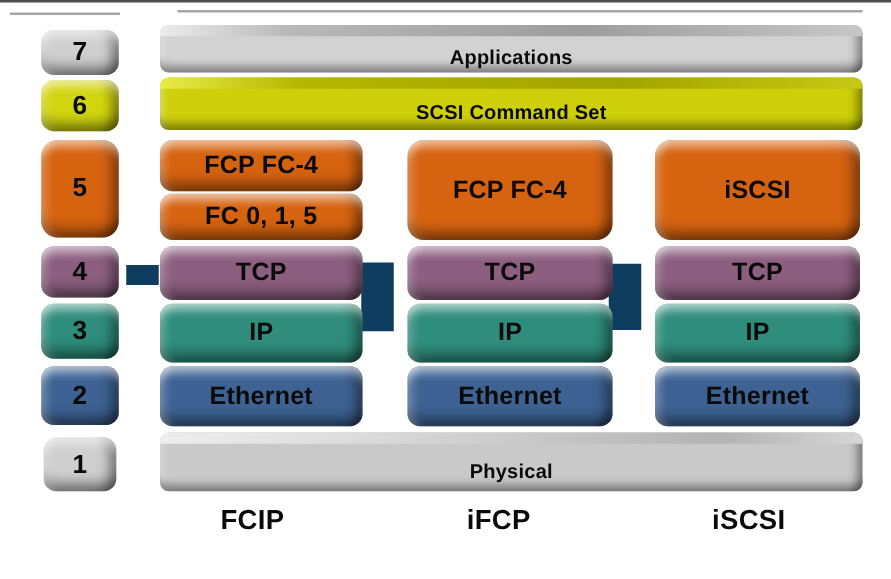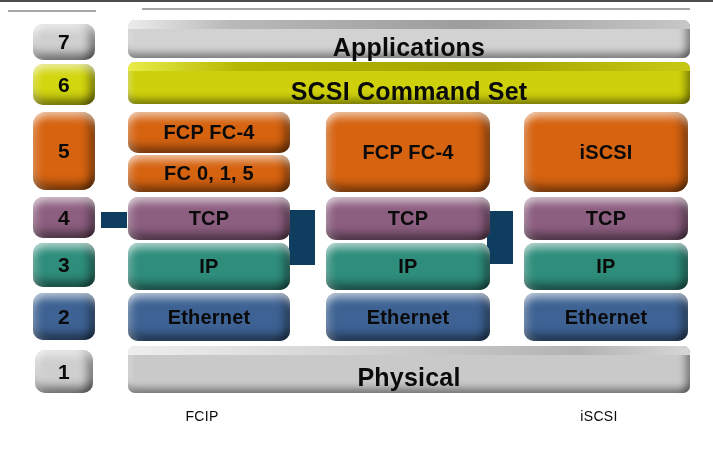--- a/index.html
+++ b/index.html
@@ -28,42 +28,42 @@
   .gray  {background:#cfcfcf;}
   .yellow{background:#d2d60e;}
   .orange{background:#d66310;}
   .purple{background:#8c5e7f;}
   .teal  {background:#2e8d7b;}
   .blue  {background:#3d6293;}
 
   
   .bar{
     position:absolute;z-index:2;display:flex;align-items:center;justify-content:center;
-    font-weight:700;font-size:25px;letter-spacing:.2px;border-radius:7px;
+    font-weight:700;font-size:16px;letter-spacing:.2px;border-radius:7px;
     box-shadow:
       inset -9px 0 7px -4px rgba(0,0,0,.35),
       inset 0 -9px 7px -4px rgba(0,0,0,.38),
       inset 6px 0 6px -4px rgba(255,255,255,.45);
     padding-top:16px;box-sizing:border-box;
   }
   .bar::before{
     content:"";position:absolute;left:0;top:0;right:0;height:9px;
     border-radius:7px 7px 0 0;
   }
   .bar-apps{background:#d2d2d2;}
   .bar-apps::before{background:linear-gradient(90deg,#ececec 0%,#b9b9b9 18%,#9d9d9d 60%,#c7c7c7 100%);}
   .bar-scsi{background:#cdd00a;}
   .bar-scsi::before{background:linear-gradient(90deg,#e9ec49 0%,#b4b700 20%,#a2a400 65%,#c6c913 100%);}
   .bar-phys{background:#c9c9c9;}
   .bar-phys::before{background:linear-gradient(90deg,#eeeeee 0%,#dadada 30%,#b3b3b3 80%,#d6d6d6 100%);}
 
   .conn{position:absolute;z-index:1;background:#0e3d60;}
 
   .col-label{
-    position:absolute;z-index:2;font-weight:400;font-size:14px;letter-spacing:.3px;
+    position:absolute;z-index:2;font-weight:700;font-size:22px;letter-spacing:.3px;
     text-align:center;display:flex;align-items:center;justify-content:center;
   }
 </style>
 </head>
 <body>
 
 <div class="stage">
 
   <div class="rule rule-a"></div>
   <div class="rule rule-b"></div>
@@ -95,15 +95,16 @@
   <div class="b purple" style="left:326px;top:197px;width:164px;height:43px">TCP</div>
   <div class="b teal" style="left:326px;top:243px;width:164px;height:47px">IP</div>
   <div class="b blue" style="left:326px;top:293px;width:164px;height:48px">Ethernet</div>
 
   <div class="b orange tall" style="left:524px;top:112px;width:164px;height:80px">iSCSI</div>
   <div class="b purple" style="left:524px;top:197px;width:164px;height:43px">TCP</div>
   <div class="b teal" style="left:524px;top:243px;width:164px;height:47px">IP</div>
   <div class="b blue" style="left:524px;top:293px;width:164px;height:48px">Ethernet</div>
 
   <div class="col-label" style="left:121px;top:403px;width:162px;height:26px">FCIP</div>
+  <div class="col-label" style="left:317px;top:403px;width:164px;height:26px">iFCP</div>
   <div class="col-label" style="left:517px;top:403px;width:164px;height:26px">iSCSI</div>
 
 </div>
 
 </body></html>

